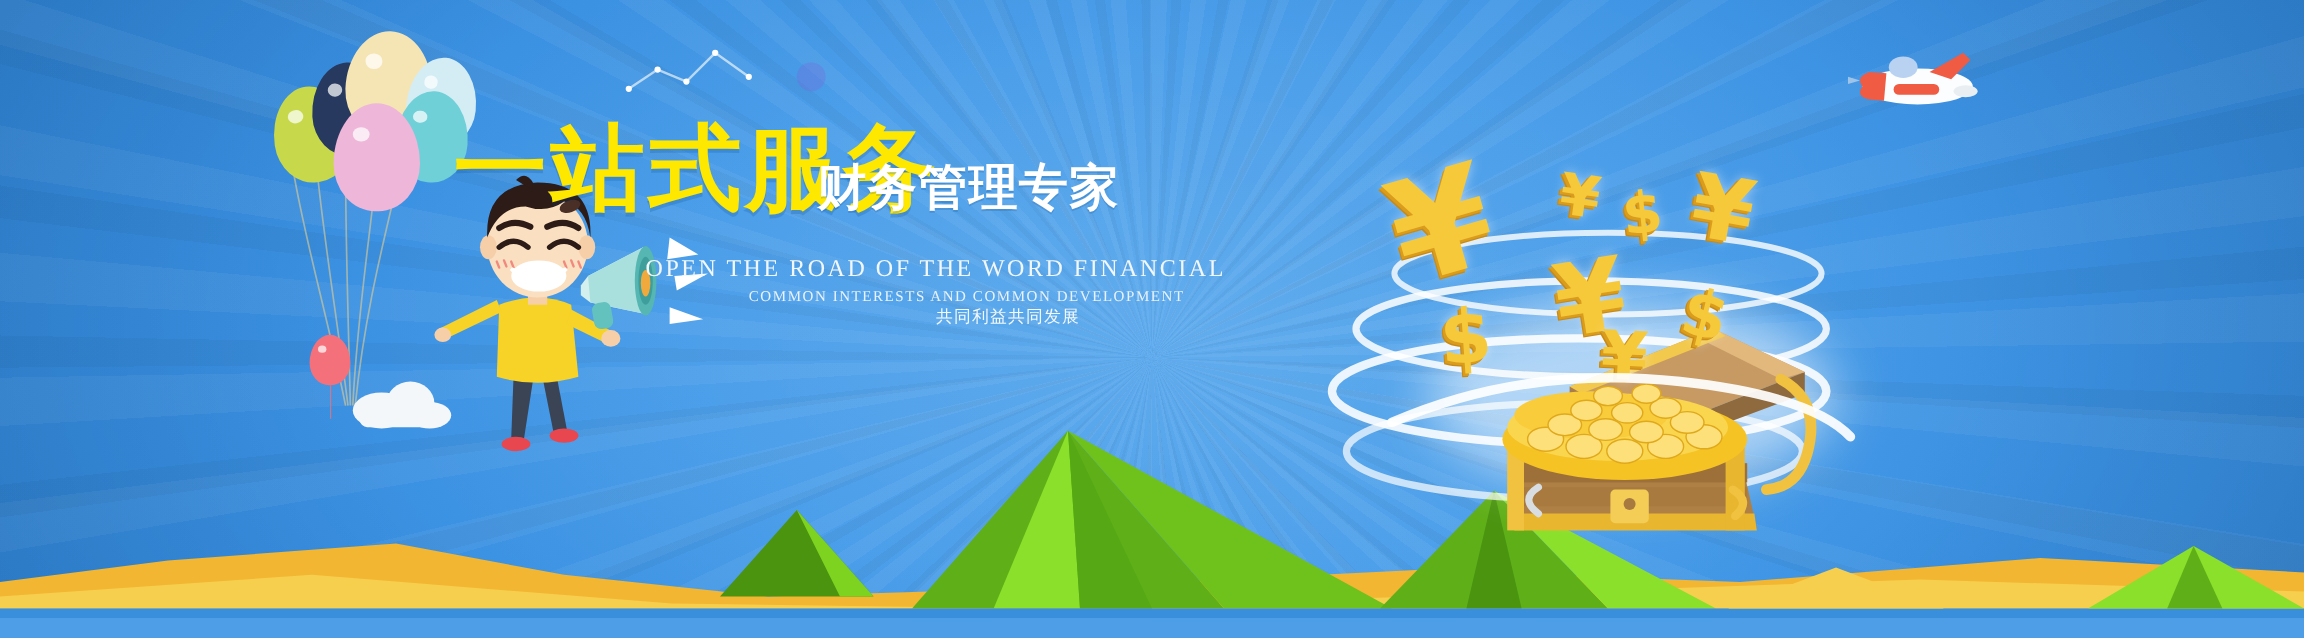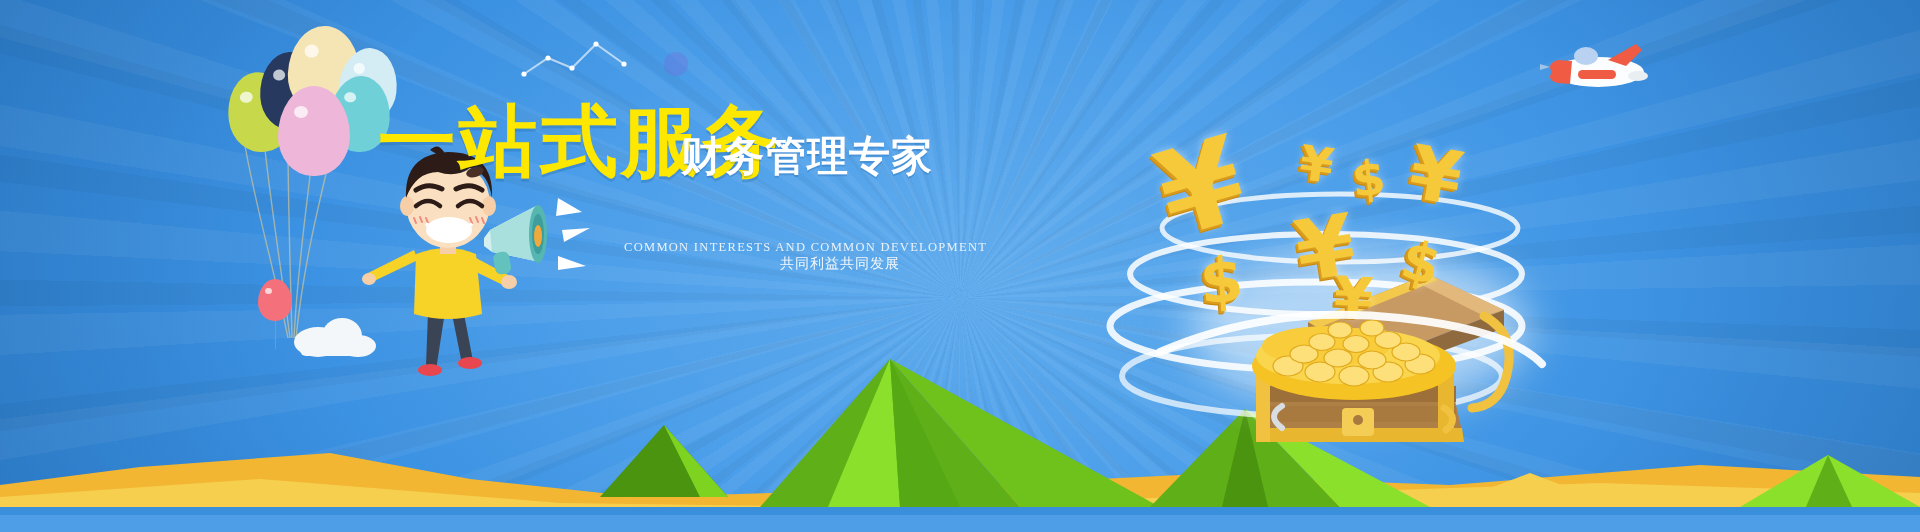--- a/index.html
+++ b/index.html
@@ -291,16 +291,17 @@
   <div class="sym noclick" style="left:1296px;top:206px;font-size:84px;transform:rotate(-9deg);">¥</div>
   <div class="sym noclick" style="left:1402px;top:236px;font-size:54px;transform:rotate(14deg);">$</div>
   <div class="sym noclick" style="left:1334px;top:270px;font-size:56px;transform:rotate(3deg);">¥</div>
 
   <svg class="noclick" style="position:absolute;left:1150px;top:300px;width:400px;height:110px;" viewBox="0 0 400 110">
     <path d="M10 52 Q120 4 250 18 Q360 30 392 64" stroke="rgba(255,255,255,.92)" stroke-width="8" fill="none" stroke-linecap="round"></path>
   </svg>
 
   <div class="headline">一站式服务</div>
   <div class="sub-bold">财务管理专家</div>
+  <div class="en1">OPEN THE ROAD OF THE WORD FINANCIAL</div>
   <div class="en2">COMMON INTERESTS AND COMMON DEVELOPMENT</div>
   <div class="cn-small">共同利益共同发展</div>
 
 </div>
 
 </body></html>

